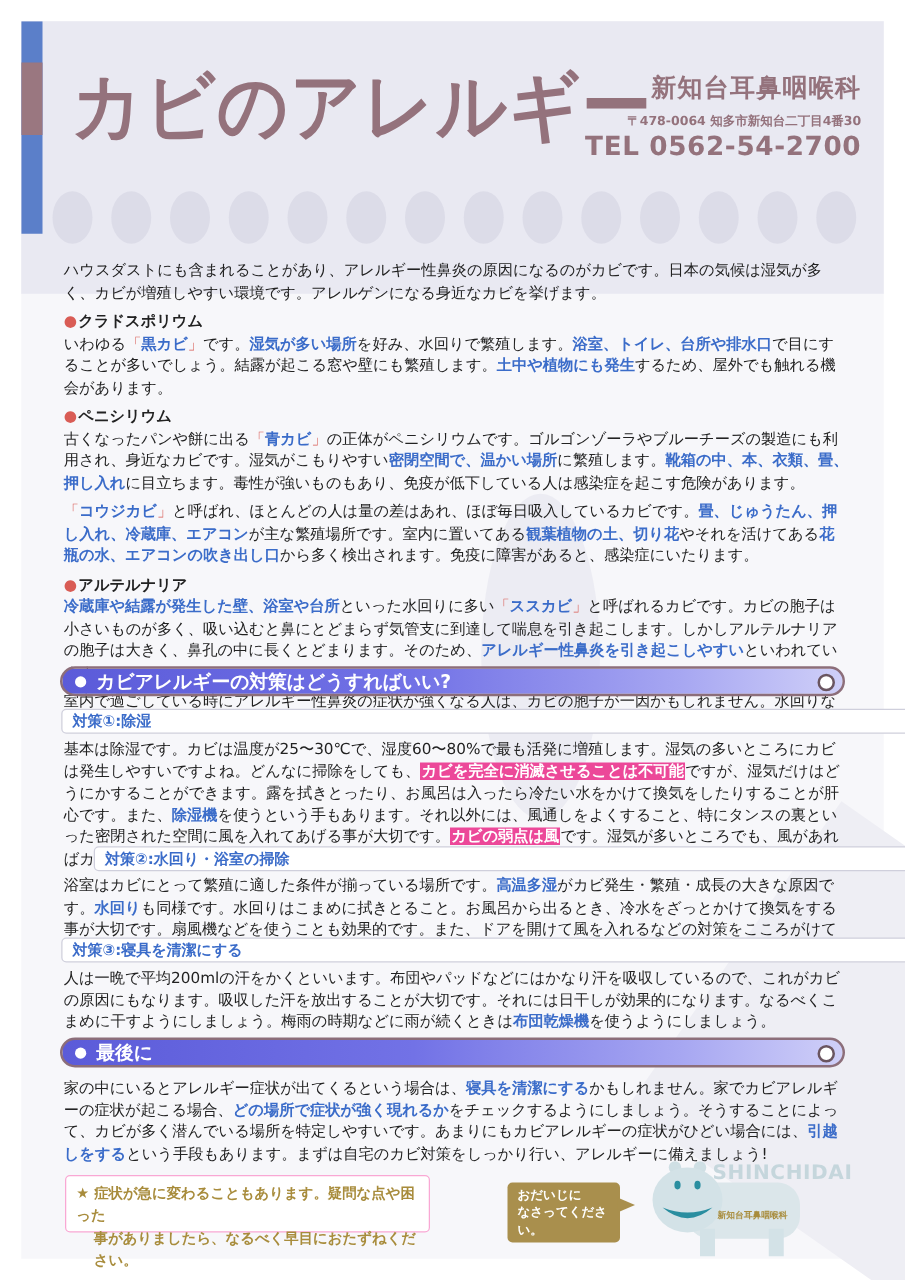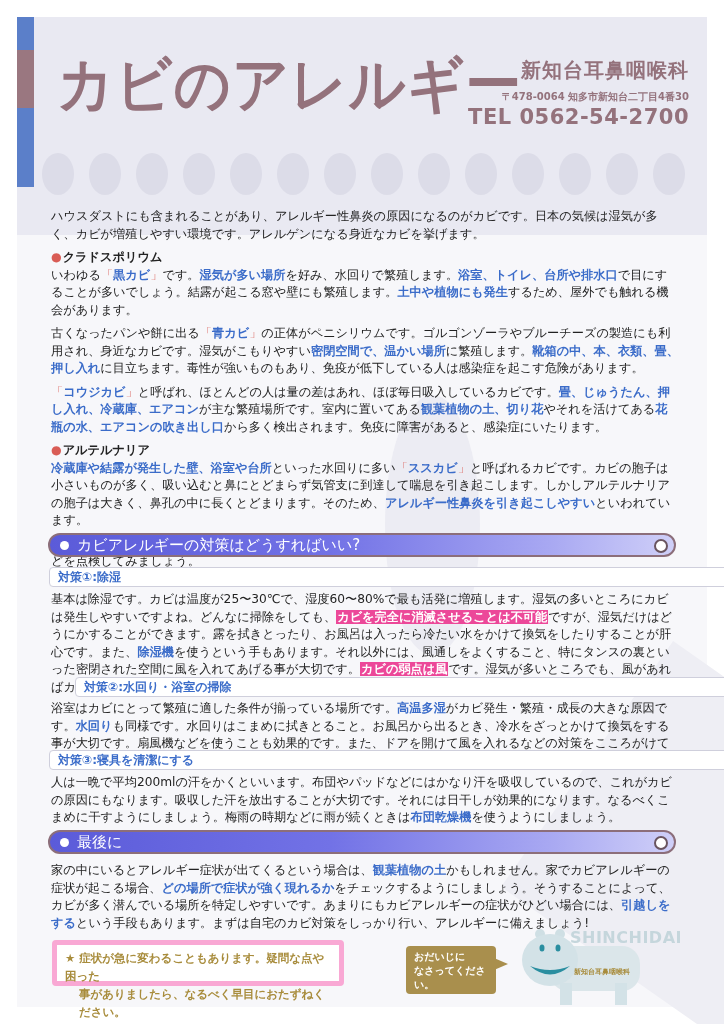--- a/index.html
+++ b/index.html
@@ -46,32 +46,32 @@
   .kw { color:#3b6cc9; font-weight:bold; }
   .br { color:#d95c55; }
   .hl { background:#ec4899; color:#ffffff; font-weight:bold; padding:0 1px; }
   .sec-bar {
     position:absolute; left:48px; width:628px; height:24px; box-sizing:border-box;
     border:2px solid #8c6e7a; border-radius:13px;
     background:linear-gradient(90deg,#5b5bd9 0%, #7272e6 45%, #a8a8f2 80%, #cfcff8 100%);
     display:flex; align-items:center;
   }
   .sec-bar .lead-dot { width:9px; height:9px; border-radius:50%; background:#fff; margin-left:10px; margin-right:8px; }
-  .sec-bar .sec-title { color:#fff; font-weight:normal; font-size:15px; }
+  .sec-bar .sec-title { color:#fff; font-weight:bold; font-size:15px; }
   .sec-bar .end-ring { position:absolute; right:6px; top:4px; width:10px; height:10px; border-radius:50%; border:2px solid #6a5560; background:#fff; }
   .sub-box {
     position:absolute; left:49px; width:688px; height:20px; box-sizing:border-box;
     border:1px solid #cfcfdc; border-radius:4px; background:#fff;
     font-size:12px; color:#3b6cc9; font-weight:bold; line-height:18px; padding-left:8px;
   }
   .block { position:absolute; left:51px; width:628px; font-size:12.2px; line-height:17.5px; }
   
   .notice {
     position:absolute; left:52px; top:940px; width:292px; height:46px; box-sizing:border-box;
-    border:5px solid #f9a8d4; border-radius:4px; background:#fff;
+    border:1px solid #f9a8d4; border-radius:4px; background:#fff;
     color:#a88c3c; font-weight:bold; font-size:11.5px; line-height:18px; padding:4px 8px;
   }
   .notice .l2 { padding-left:14px; }
   .bubble {
     position:absolute; left:406px; top:946px; width:90px; height:48px; border-radius:4px;
     background:#a98f4d; color:#fff; font-size:10px; font-weight:bold; line-height:14px; padding:4px 8px; box-sizing:border-box;
   }
   .bubble:after { content:""; position:absolute; right:-12px; top:12px; border-left:14px solid #a98f4d; border-top:6px solid transparent; border-bottom:6px solid transparent; }
   .hippo { position:absolute; left:520px; top:928px; width:130px; height:78px; }
   .logo-word { position:absolute; left:570px; top:928px; font-size:16px; font-weight:bold; color:#c5d6dc; letter-spacing:0.5px; }
@@ -110,20 +110,21 @@
     <div class="dot"></div>
   </div>
 </div>
 
 <div class="content">
   <p class="para"><span>ハウスダストにも含まれることがあり、アレルギー性鼻炎の原因になるのがカビです。日本の気候は湿気が多く、カビが増殖しやすい環境です。アレルゲンになる身近なカビを挙げます。</span></p>
 
   <div class="sub-head"><span class="bullet">●</span><span>クラドスポリウム</span></div>
   <p class="para"><span>いわゆる</span><span class="br">「</span><span class="kw">黒カビ</span><span class="br">」</span><span>です。</span><span class="kw">湿気が多い場所</span><span>を好み、水回りで繁殖します。</span><span class="kw">浴室、トイレ、台所や排水口</span><span>で目にすることが多いでしょう。結露が起こる窓や壁にも繁殖します。</span><span class="kw">土中や植物にも発生</span><span>するため、屋外でも触れる機会があります。</span></p>
 
+  <div class="sub-head"><span class="bullet">●</span><span>ペニシリウム</span></div>
   <p class="para"><span>古くなったパンや餅に出る</span><span class="br">「</span><span class="kw">青カビ</span><span class="br">」</span><span>の正体がペニシリウムです。ゴルゴンゾーラやブルーチーズの製造にも利用され、身近なカビです。湿気がこもりやすい</span><span class="kw">密閉空間で、温かい場所</span><span>に繁殖します。</span><span class="kw">靴箱の中、本、衣類、畳、押し入れ</span><span>に目立ちます。毒性が強いものもあり、免疫が低下している人は感染症を起こす危険があります。</span></p>
 
   <p class="para"><span class="br">「</span><span class="kw">コウジカビ</span><span class="br">」</span><span>と呼ばれ、ほとんどの人は量の差はあれ、ほぼ毎日吸入しているカビです。</span><span class="kw">畳、じゅうたん、押し入れ、冷蔵庫、エアコン</span><span>が主な繁殖場所です。室内に置いてある</span><span class="kw">観葉植物の土、切り花</span><span>やそれを活けてある</span><span class="kw">花瓶の水、エアコンの吹き出し口</span><span>から多く検出されます。免疫に障害があると、感染症にいたります。</span></p>
 
   <div class="sub-head"><span class="bullet">●</span><span>アルテルナリア</span></div>
   <p class="para"><span class="kw">冷蔵庫や結露が発生した壁、浴室や台所</span><span>といった水回りに多い</span><span class="br">「</span><span class="kw">ススカビ</span><span class="br">」</span><span>と呼ばれるカビです。カビの胞子は小さいものが多く、吸い込むと鼻にとどまらず気管支に到達して喘息を引き起こします。しかしアルテルナリアの胞子は大きく、鼻孔の中に長くとどまります。そのため、</span><span class="kw">アレルギー性鼻炎を引き起こしやすい</span><span>といわれています。</span></p>
 
   <p class="para"><span>室内で過ごしている時にアレルギー性鼻炎の症状が強くなる人は、カビの胞子が一因かもしれません。水回りなどを点検してみましょう。</span></p>
 </div>
 
@@ -140,21 +141,21 @@
 <div class="block" style="top:700px;"><span>浴室はカビにとって繁殖に適した条件が揃っている場所です。</span><span class="kw">高温多湿</span><span>がカビ発生・繁殖・成長の大きな原因です。</span><span class="kw">水回り</span><span>も同様です。水回りはこまめに拭きとること。お風呂から出るとき、冷水をざっとかけて換気をする事が大切です。扇風機などを使うことも効果的です。また、ドアを開けて風を入れるなどの対策をこころがけていきましょう。</span></div>
 
 <div class="sub-box" style="top:750px;">対策③:寝具を清潔にする</div>
 <div class="block" style="top:774px;"><span>人は一晩で平均200mlの汗をかくといいます。布団やパッドなどにはかなり汗を吸収しているので、これがカビの原因にもなります。吸収した汗を放出することが大切です。それには日干しが効果的になります。なるべくこまめに干すようにしましょう。梅雨の時期などに雨が続くときは</span><span class="kw">布団乾燥機</span><span>を使うようにしましょう。</span></div>
 
 <div class="sec-bar" style="top:830px;">
   <span class="lead-dot"></span>
   <span class="sec-title">最後に</span>
   <span class="end-ring"></span>
 </div>
-<div class="block" style="top:862px;"><span>家の中にいるとアレルギー症状が出てくるという場合は、</span><span class="kw">観葉植物の土</span><span>かもしれません。家でカビアレルギーの症状が起こる場合、</span><span class="kw">どの場所で症状が強く現れるか</span><span>をチェックするようにしましょう。そうすることによって、カビが多く潜んでいる場所を特定しやすいです。あまりにもカビアレルギーの症状がひどい場合には、</span><span class="kw">引越しをする</span><span>という手段もあります。まずは自宅のカビ対策をしっかり行い、アレルギーに備えましょう!</span></div>
+<div class="block" style="top:862px;"><span>家の中にいるとアレルギー症状が出てくるという場合は、</span><span class="kw">寝具を清潔にする</span><span>かもしれません。家でカビアレルギーの症状が起こる場合、</span><span class="kw">どの場所で症状が強く現れるか</span><span>をチェックするようにしましょう。そうすることによって、カビが多く潜んでいる場所を特定しやすいです。あまりにもカビアレルギーの症状がひどい場合には、</span><span class="kw">引越しをする</span><span>という手段もあります。まずは自宅のカビ対策をしっかり行い、アレルギーに備えましょう!</span></div>
 
 <div class="notice">
   <div>★ 症状が急に変わることもあります。疑問な点や困った</div>
   <div class="l2">事がありましたら、なるべく早目におたずねください。</div>
 </div>
 
 <div class="bubble">
   <div>おだいじに</div>
   <div>なさってください。</div>
 </div>

